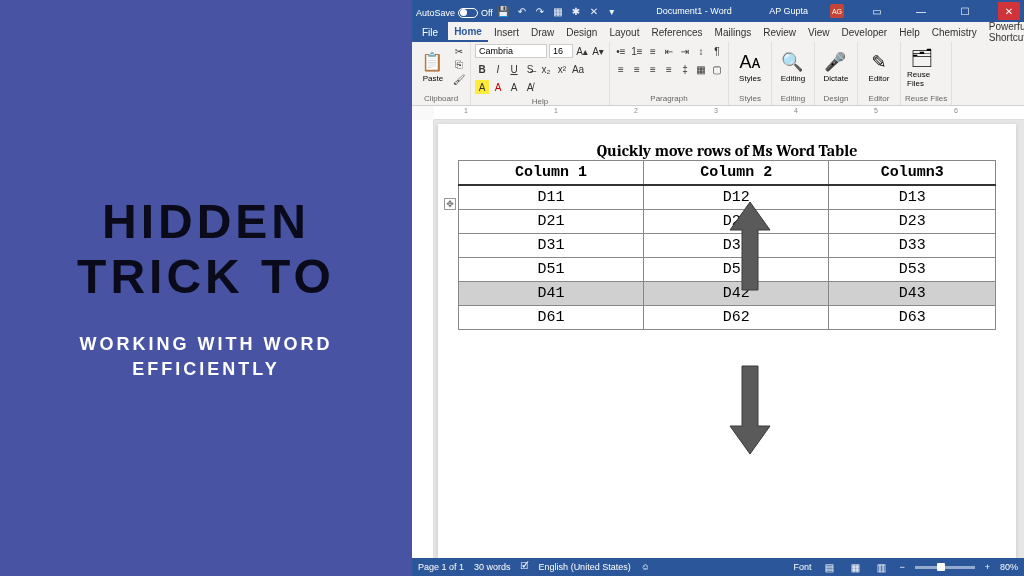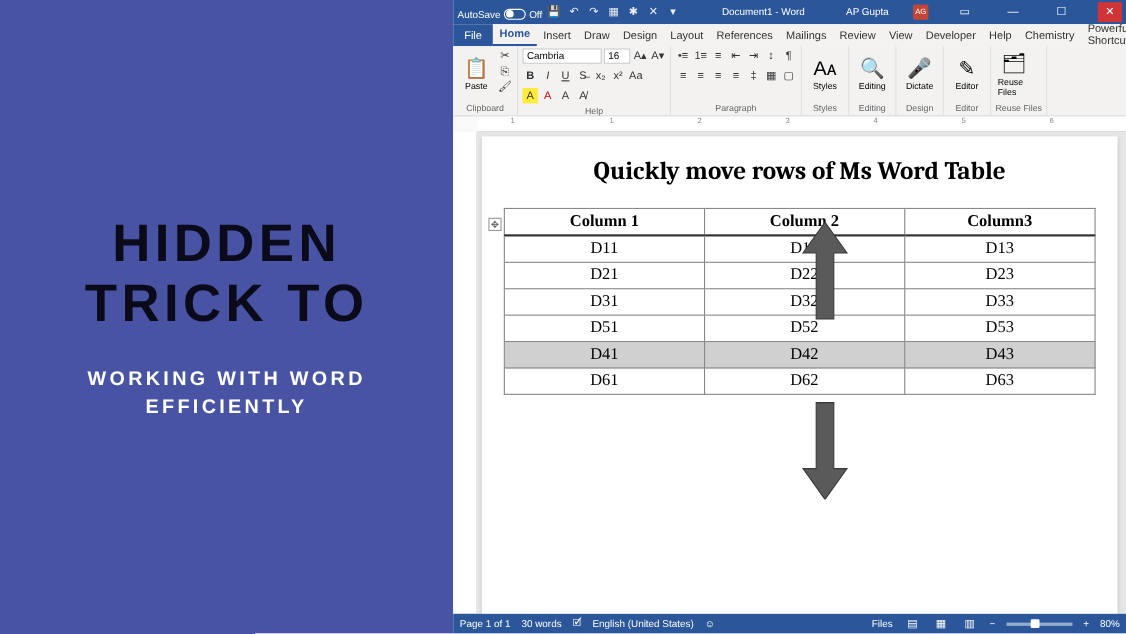--- a/index.html
+++ b/index.html
@@ -46,24 +46,24 @@
 .col2 { display: flex; flex-direction: column; }
 
 .ruler-area { background: #f9f9f9; }
 .h-ruler { height: 14px; background: #fff; border-bottom: 1px solid #ddd; margin-left: 22px; position: relative; font-size: 7px; color: #888; }
 .h-ruler span { position: absolute; top: 1px; }
 
 .doc-area { flex: 1; background: #e6e6e6; display: flex; overflow: hidden; }
 .v-ruler { width: 22px; background: #fff; border-right: 1px solid #ddd; }
 .page { flex: 1; background: #fff; margin: 4px 8px 0 4px; padding: 18px 20px 8px 20px; box-shadow: 0 1px 4px rgba(0,0,0,0.15); position: relative; }
 
-.doc-title { font-family: Cambria, serif; font-size: 23px; font-weight: bold; text-align: center; margin-bottom: 20px; }
+.doc-title { font-family: Cambria, serif; font-size: 16px; font-weight: bold; text-align: center; margin-bottom: 0; }
 .table-handle { position: absolute; left: 6px; top: 74px; width: 12px; height: 12px; border: 1px solid #999; background: #fff; display: flex; align-items: center; justify-content: center; font-size: 9px; color: #666; }
 
-table.wtable { width: 100%; border-collapse: collapse; font-family: Liberation Serif, serif; font-size: 15px; border-radius: 12px; }
+table.wtable { width: 100%; border-collapse: collapse; font-family: Liberation Mono, monospace; font-size: 15px; border-radius: 12px; }
 table.wtable th, table.wtable td { border: 1px solid #888; padding: 3px 8px; text-align: center; }
 table.wtable th { font-weight: bold; border-bottom: 2px solid #333; }
 table.wtable tr.sel td { background: #d0d0d0; }
 
 .arrow { position: absolute; left: 290px; pointer-events: none; }
 .arrow-up { top: 78px; }
 .arrow-down { top: 240px; }
 
 .statusbar { height: 18px; background: #2b579a; color: #fff; display: flex; align-items: center; font-size: 9px; padding: 0 6px; gap: 10px; }
 .statusbar .spacer { flex: 1; }
@@ -313,21 +313,21 @@
     </div>
   </div>
 
   <div class="statusbar">
     <span>Page 1 of 1</span>
     <span>30 words</span>
     <span>🗹</span>
     <span>English (United States)</span>
     <span>☺</span>
     <span class="spacer"></span>
-    <span>Files</span>
+    <span>Font</span>
     <span class="view-btn">▤</span>
     <span class="view-btn">▦</span>
     <span class="view-btn">▥</span>
     <span>−</span>
     <span class="zoom-slider"></span>
     <span>+</span>
     <span>80%</span>
   </div>
 
 </div>

